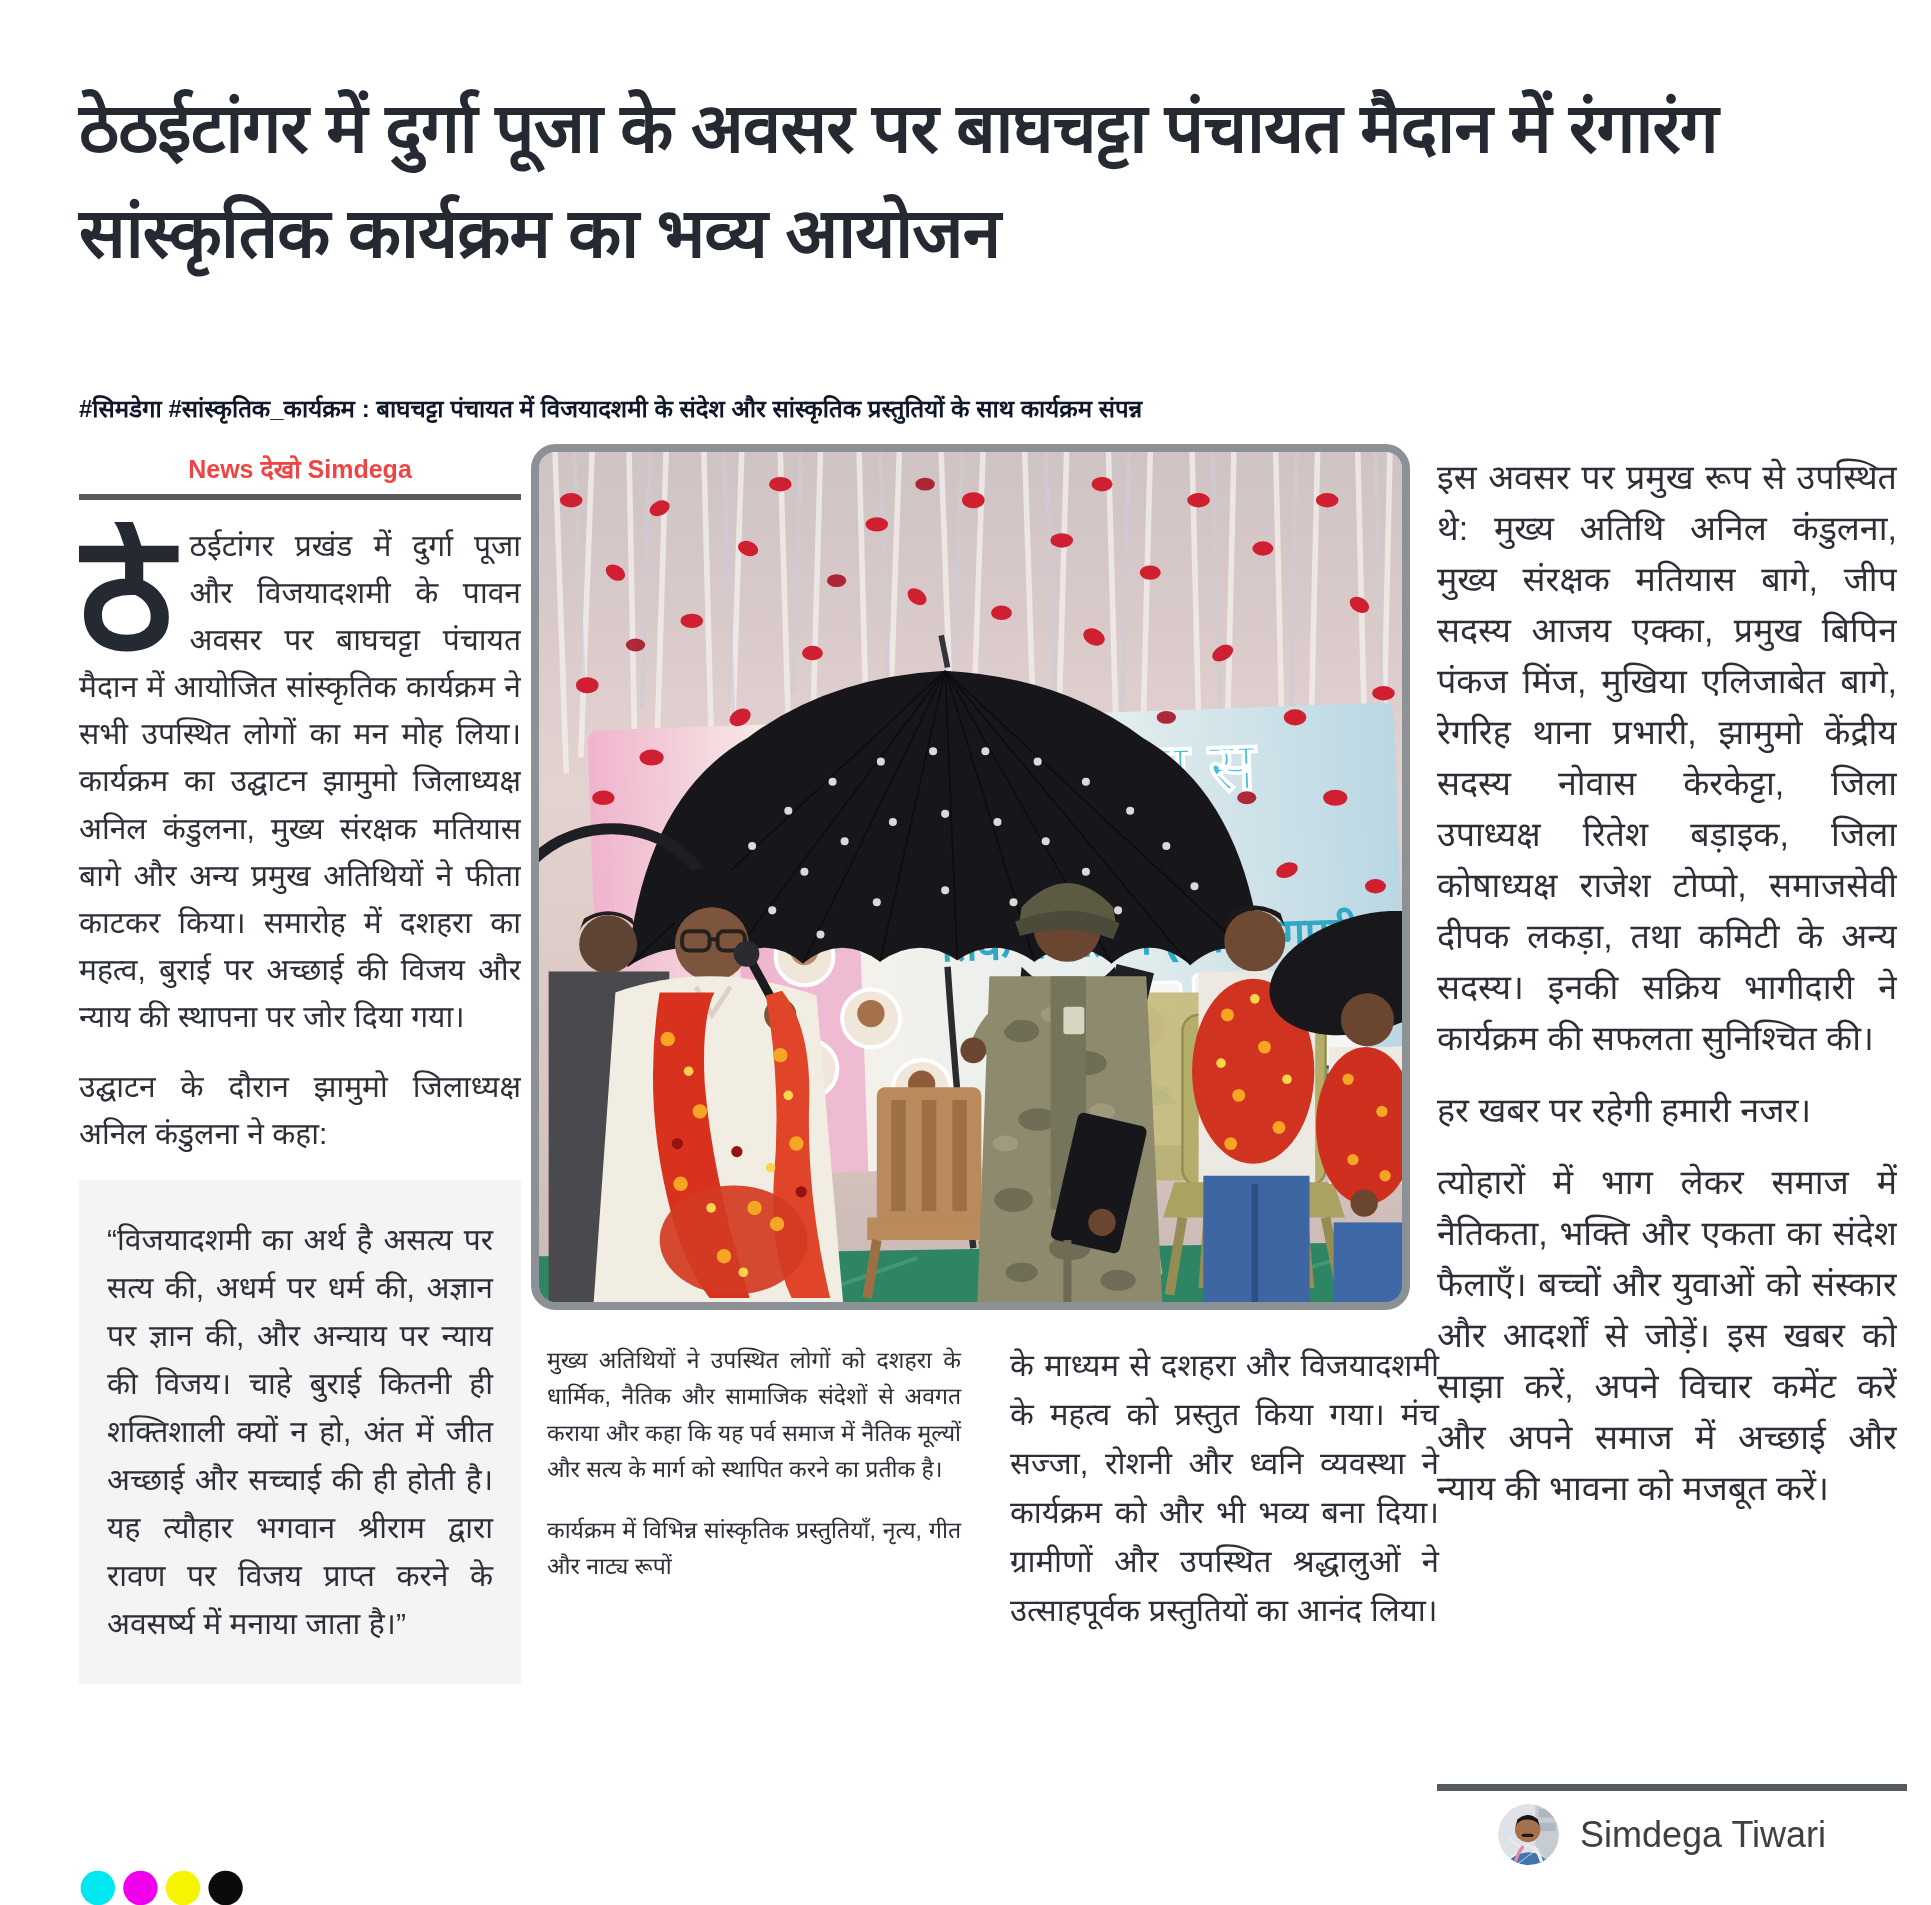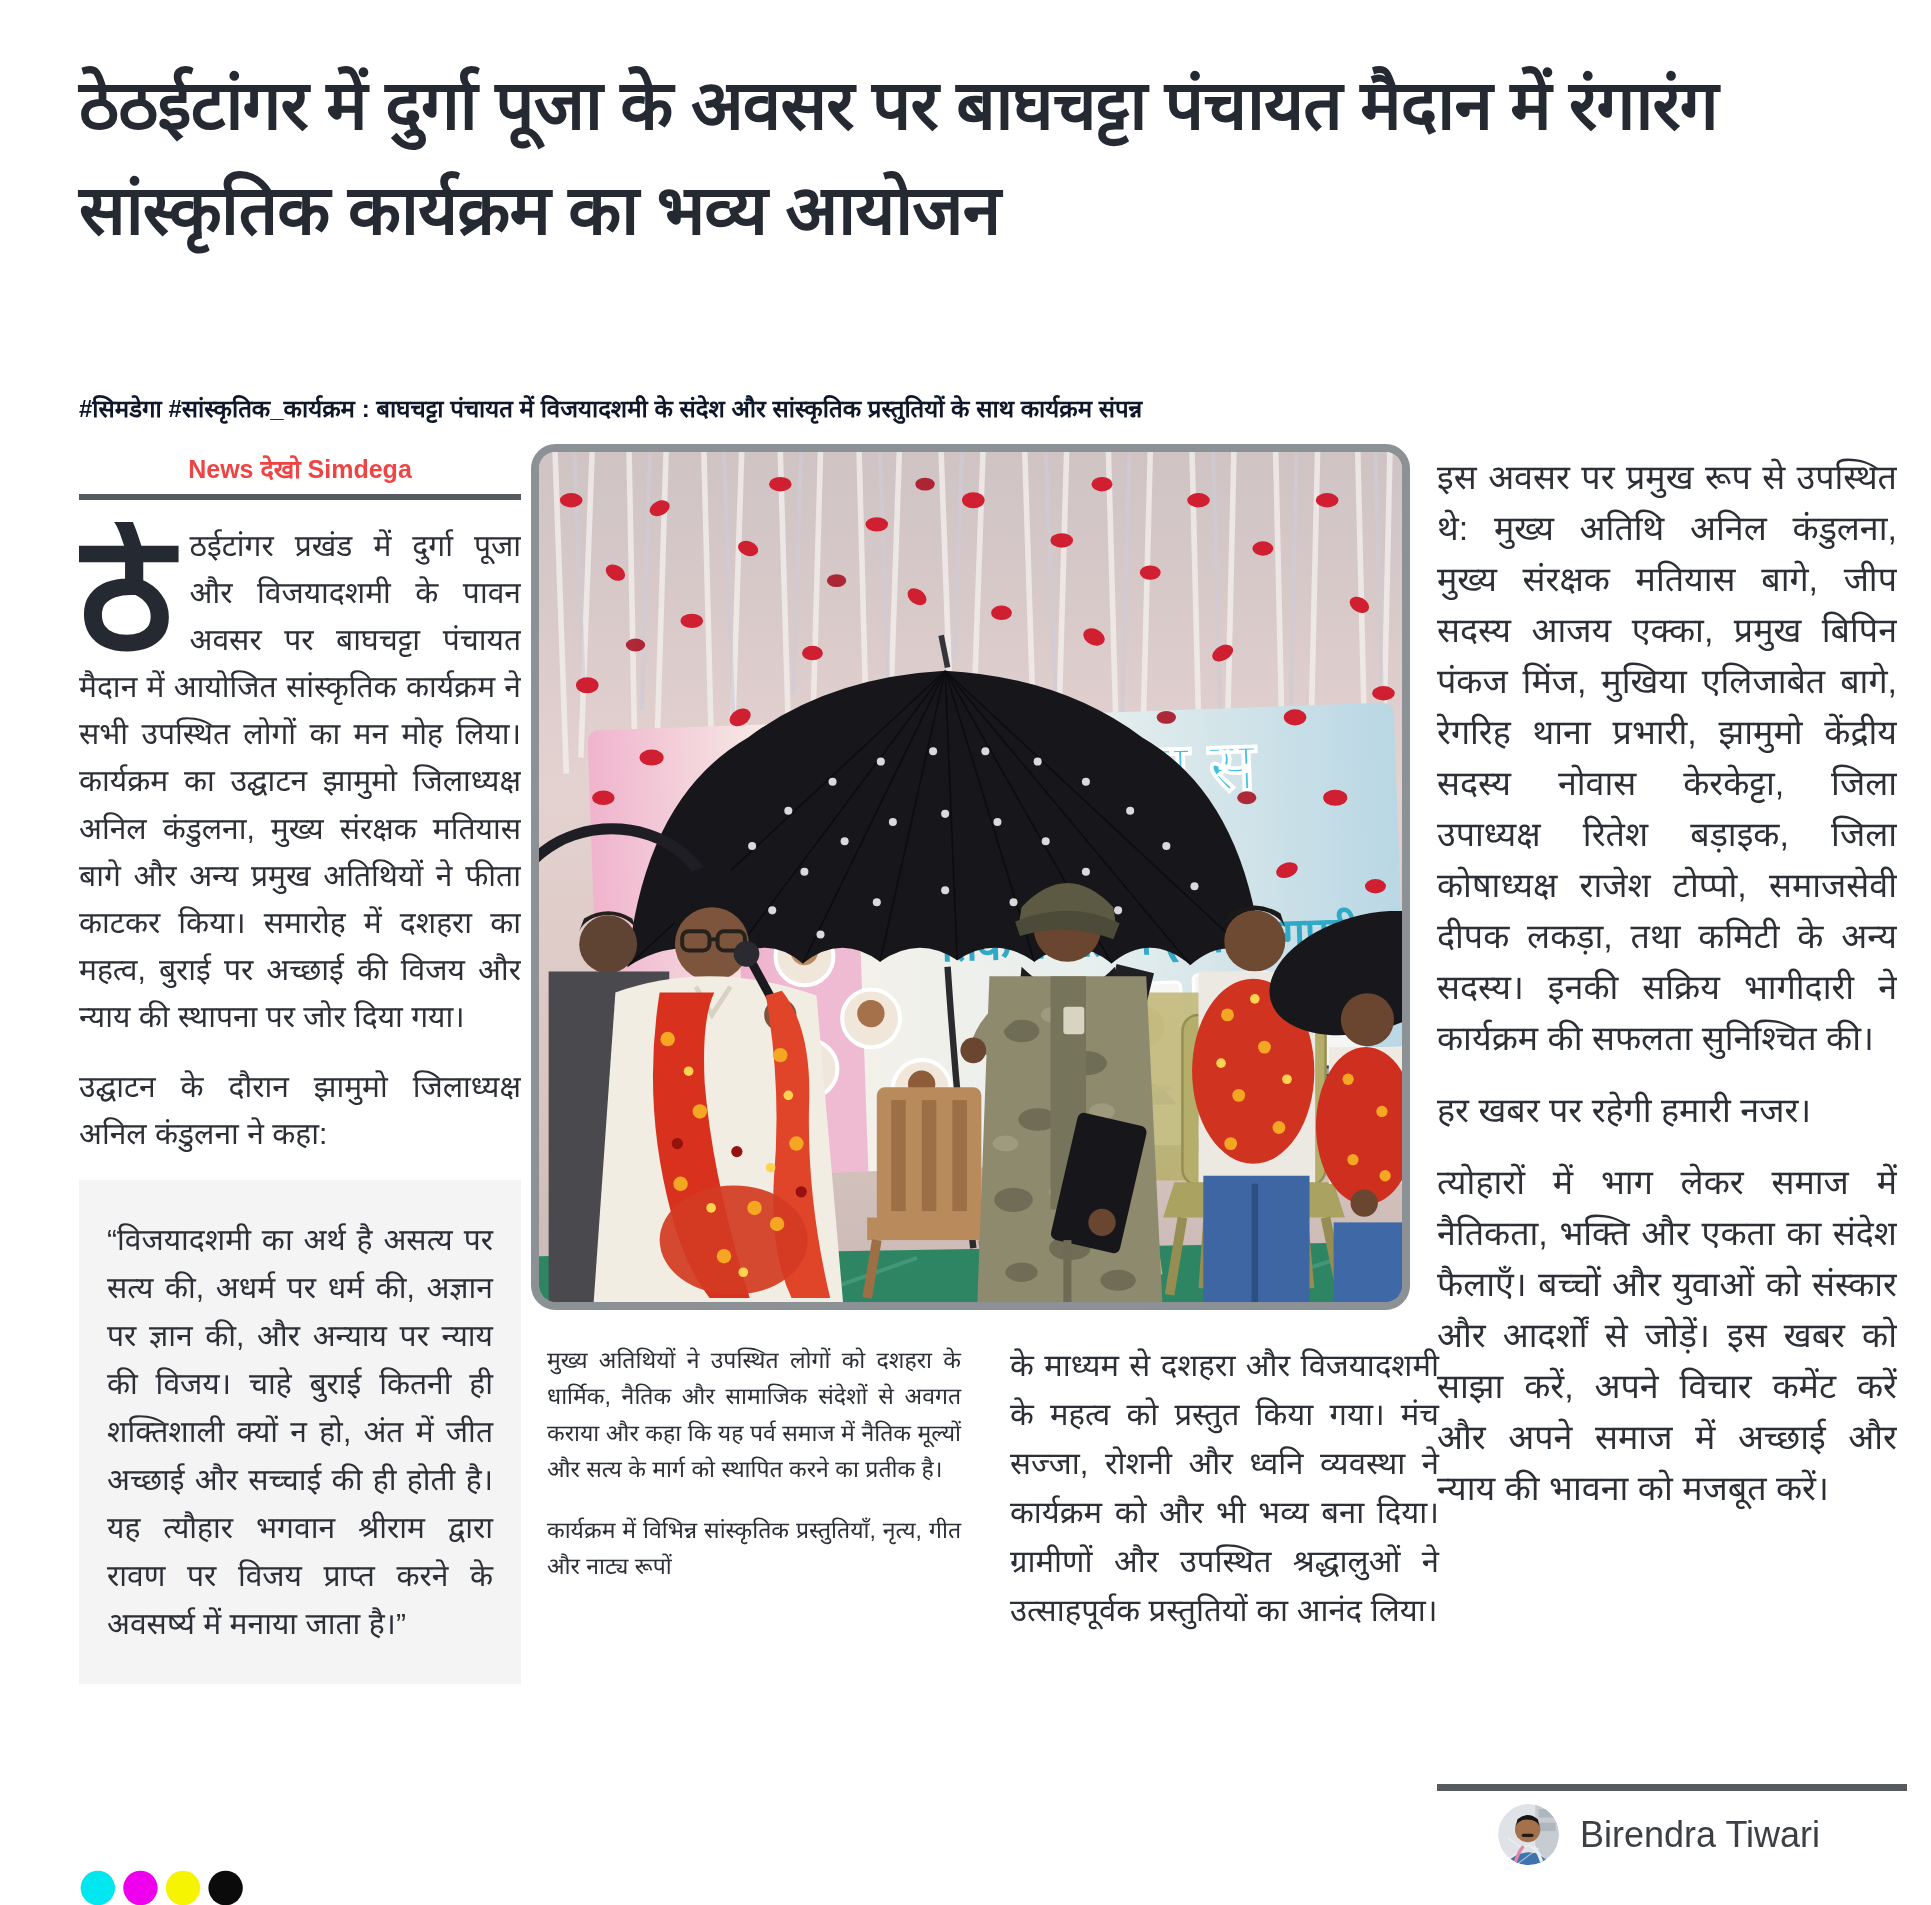--- a/index.html
+++ b/index.html
@@ -1,19 +1,19 @@
 <!DOCTYPE html>
 <html style="font-size:13px"><head>
 <meta charset="utf-8">
 <style>
   html,body{margin:0;padding:0;background:#ffffff;}
   body{width:1931px;height:1905px;position:relative;overflow:hidden;
        font-family:"Liberation Sans","DejaVu Sans",sans-serif;color:#2c3036;}
   .abs{position:absolute;}
-  .headline{left:79px;top:54px;width:1820px;font-size:69px;line-height:1.52;
+  .headline{left:79px;top:77px;width:1820px;font-size:69px;line-height:1.52;
             font-weight:900;color:#242932;letter-spacing:-0.8px;}
   .subheadline{left:79px;top:391px;width:1820px;font-size:24px;font-weight:700;color:#0f172a;}
   .byline{left:79px;top:451px;width:442px;text-align:center;font-size:25px;font-weight:700;color:#ef4444;}
   .byline-rule{left:79px;top:494px;width:442px;height:5.7px;background:#565b60;}
   .left-col{left:79px;top:522px;width:442px;height:1277px;overflow:hidden;
             font-size:30px;line-height:1.57;text-align:justify;}
   .left-col p{margin:0 0 23px 0;}
   .dropcap{float:left;font-size:162px;line-height:0.78;padding:8.2px 16.4px 0 0;font-weight:600;color:#242932;}
   .quote-block{background:#f4f4f5;padding:36px 28px;margin-top:8.2px;font-size:30px;line-height:1.6;text-align:justify;}
   .photo-frame{left:531px;top:444px;width:879px;height:866px;border:8.2px solid #8c9196;
@@ -465,21 +465,21 @@
             <path d="M28 52 L12 40"></path>
         </g>
         <path d="M20 70 Q 24 56 30 50" stroke="#e585a6" stroke-width="4" fill="none"></path>
         <path d="M52 70 Q 48 56 42 50" stroke="#e9eef2" stroke-width="4" fill="none"></path>
         <circle cx="35" cy="30" r="15" fill="#a5714a"></circle>
         <path d="M21 26 A 15 12 0 0 1 49 26 L 47 18 Q 35 8 23 18 Z" fill="#181314"></path>
         <rect x="28" y="35" width="14" height="4" rx="2" fill="#241a16"></rect>
       </g>
     </svg>
   </div>
-  <div class="author-name">Birendra Tiwari</div>
+  <div class="author-name">Simdega Tiwari</div>
 </div>
 
 <svg class="abs print-marks" width="172" height="38" viewBox="0 0 210 46">
   <circle cx="23" cy="23" r="21" fill="#00e7ef"></circle>
   <circle cx="75" cy="23" r="21" fill="#ee00ee"></circle>
   <circle cx="127" cy="23" r="21" fill="#f6f400"></circle>
   <circle cx="179" cy="23" r="21" fill="#0b0b0b"></circle>
 </svg>
 
 

